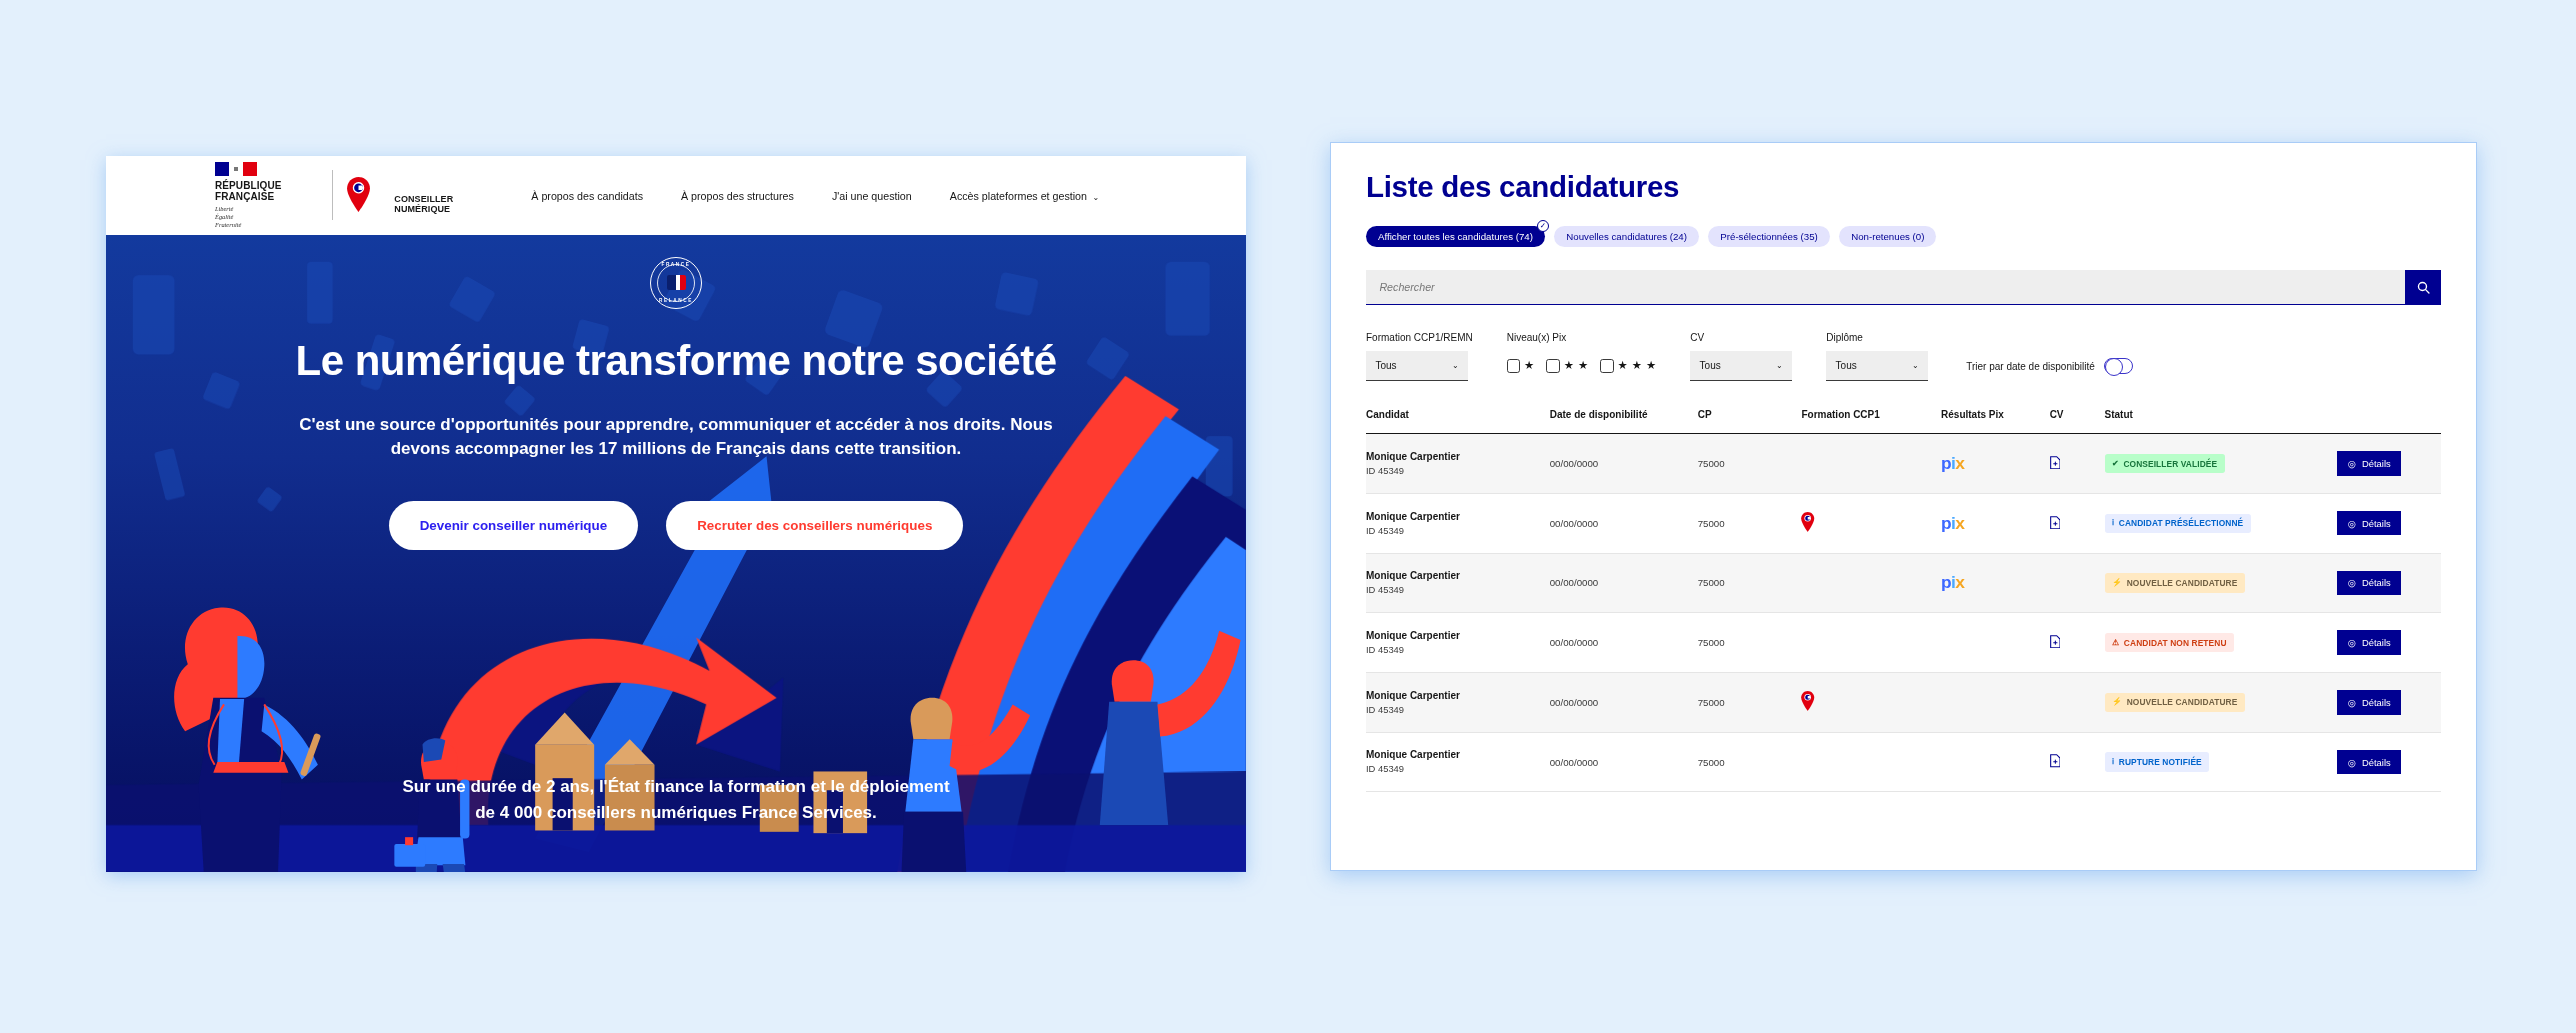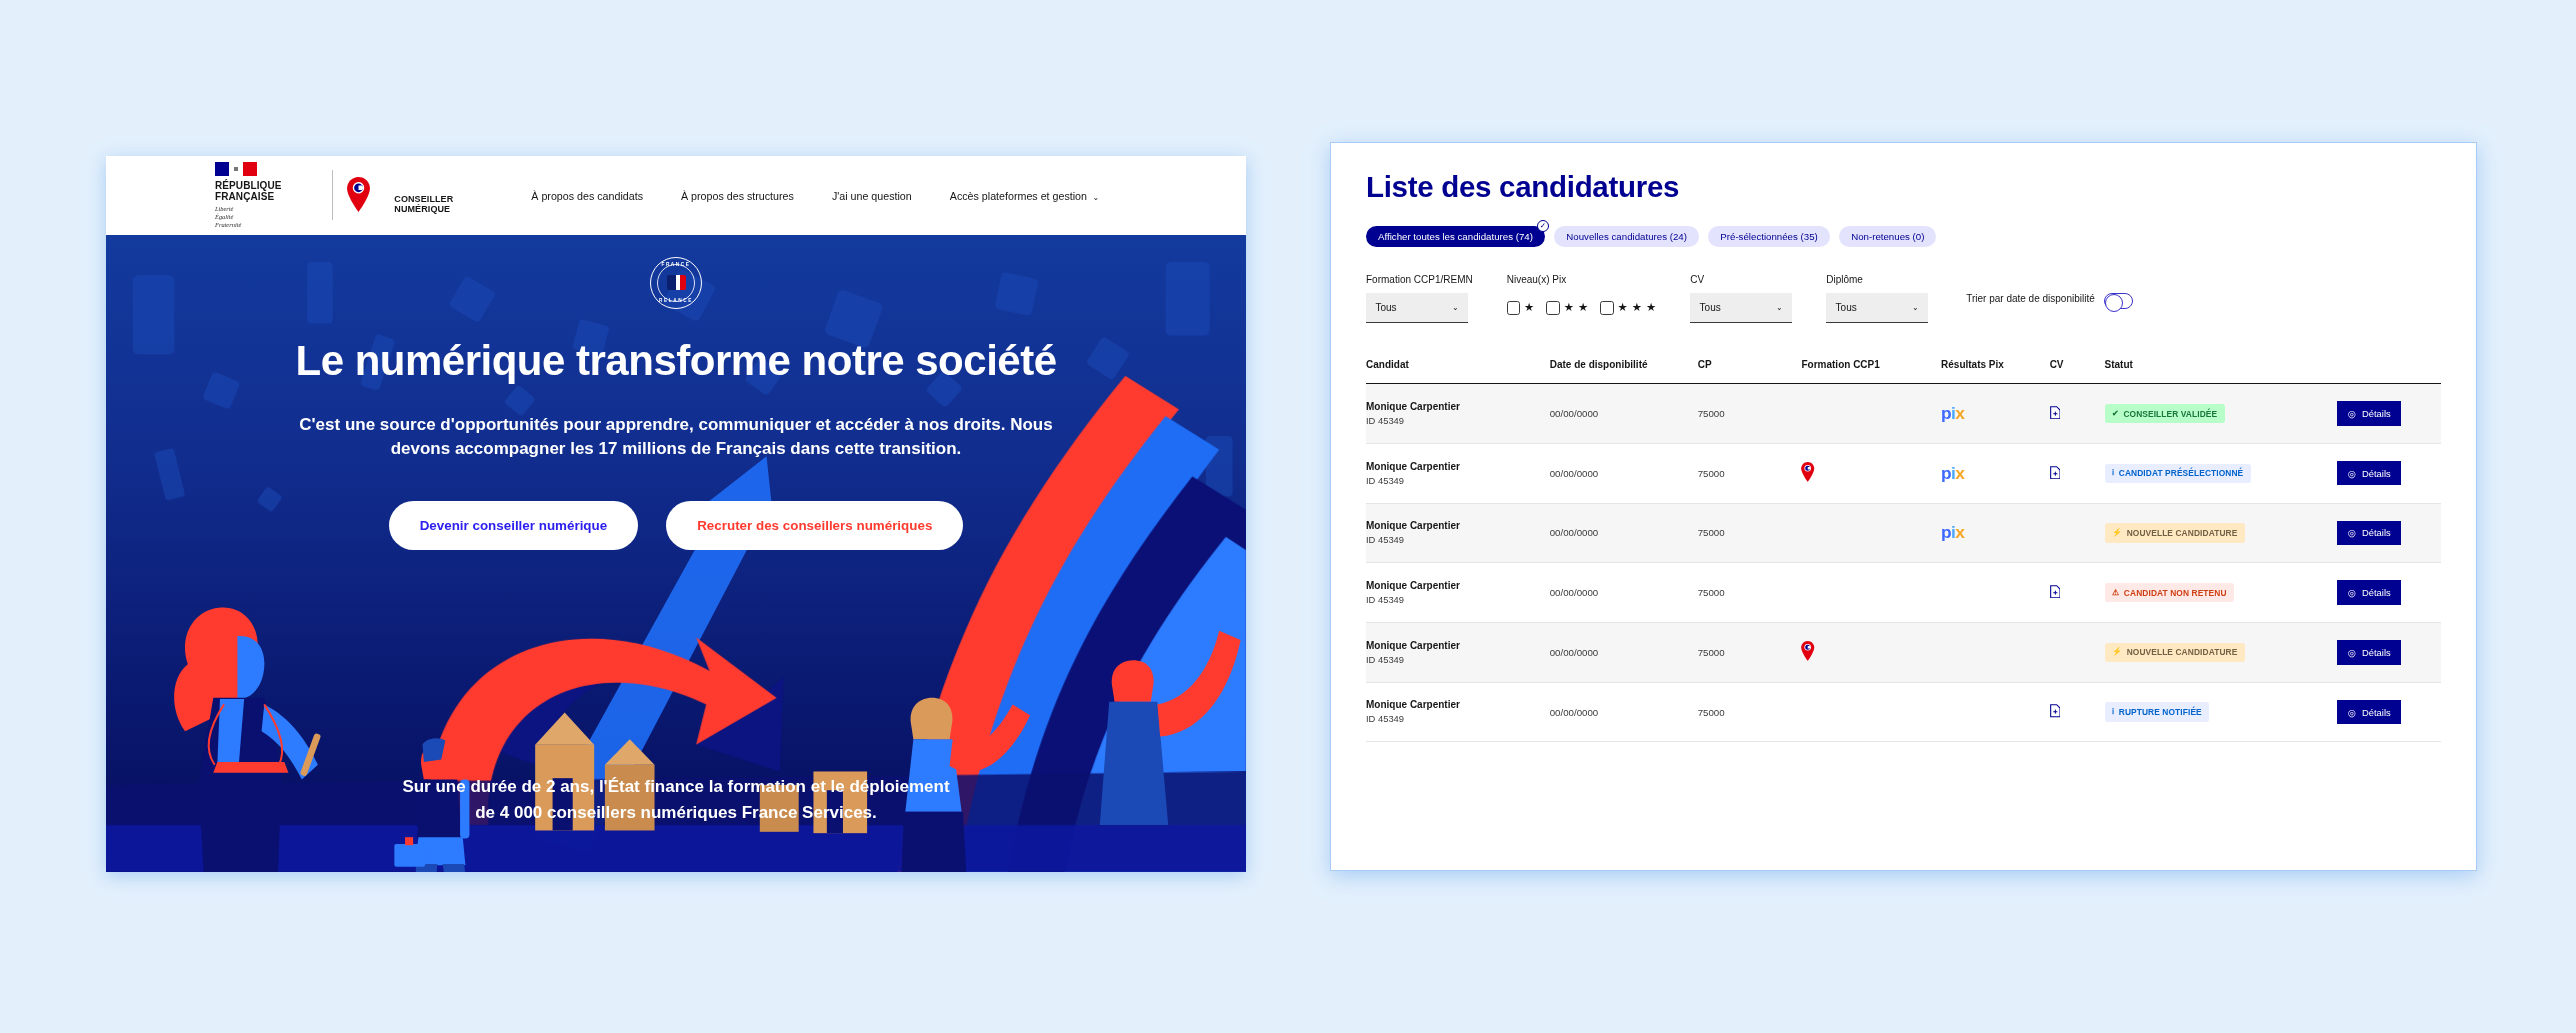--- a/index.html
+++ b/index.html
@@ -169,35 +169,35 @@
     height: 29.5px; width: 102px;
     display: flex; align-items: center; justify-content: space-between;
     padding: 0 9.4px; cursor: pointer;
     font-size: 10px; color: #161616;
   }
   .select-caret { font-size: 8px; }
   .stars-group { display: flex; align-items: center; gap: 12px; height: 29.5px; }
   .star-opt { display: flex; align-items: center; gap: 4px; cursor: pointer; }
   .cbox { width: 13.4px; height: 13.4px; border: 1.1px solid #3a3a3a; border-radius: 2.7px; background: #fff; }
   .star { font-size: 11.4px; color: #161616; line-height: 1; }
-  #sort-toggle-wrap { display: flex; align-items: flex-start; gap: 9px; height: 29.5px; margin-left: 4px; }
+  #sort-toggle-wrap { display: flex; align-items: center; gap: 9px; height: 29.5px; margin-left: 4px; }
   #sort-toggle-label { font-size: 10px; color: #161616; white-space: nowrap; }
   #sort-toggle {
     width: 29.5px; height: 16px; border-radius: 9.4px;
     border: 1.1px solid #3a33c9; background: #fff;
     position: relative; cursor: pointer;
   }
   #sort-toggle::after {
     content: ""; position: absolute; left: 0px; top: -0.7px;
     width: 16px; height: 16px; border-radius: 50%;
     border: 1.1px solid #3a33c9; background: #fff;
   }
 
   
-  #table { margin-top: 36px; width: 100%; border-collapse: collapse; }
+  #table { margin-top: 28px; width: 100%; border-collapse: collapse; }
   #table thead th {
     text-align: left;
     font-size: 10px; font-weight: 700; color: #161616;
     padding: 0 0 13.4px 0;
     border-bottom: 1.3px solid #161616;
   }
   #table tbody td {
     padding: 14.8px 0;
     border-bottom: 0.7px solid #e5e5e5;
     font-size: 9.7px; color: #3a3a3a;
@@ -416,20 +416,29 @@
     <div id="chip-row">
       <button class="chip active">
         <span>Afficher toutes les candidatures (74)</span>
         <span class="chip-check">✓</span>
       </button>
       <button class="chip">Nouvelles candidatures (24)</button>
       <button class="chip">Pré-sélectionnées (35)</button>
       <button class="chip">Non-retenues (0)</button>
     </div>
 
+    <div id="search-wrap">
+      <input id="search-input" type="text" placeholder="Rechercher" style="">
+      <button id="search-button">
+        <svg width="14.8" height="14.8" viewBox="0 0 24 24" fill="none" stroke="#fff" stroke-width="2.2">
+          <circle cx="10.5" cy="10.5" r="6.5"></circle>
+            <line x1="15.6" y1="15.6" x2="21" y2="21" stroke-linecap="round"></line>
+        </svg>
+      </button>
+    </div>
 
     <div id="filter-row">
 
       <div class="filter-group">
         <div class="filter-label">Formation CCP1/REMN</div>
         <div class="select-box">
           <span>Tous</span>
           <span class="select-caret">⌄</span>
         </div>
       </div>

